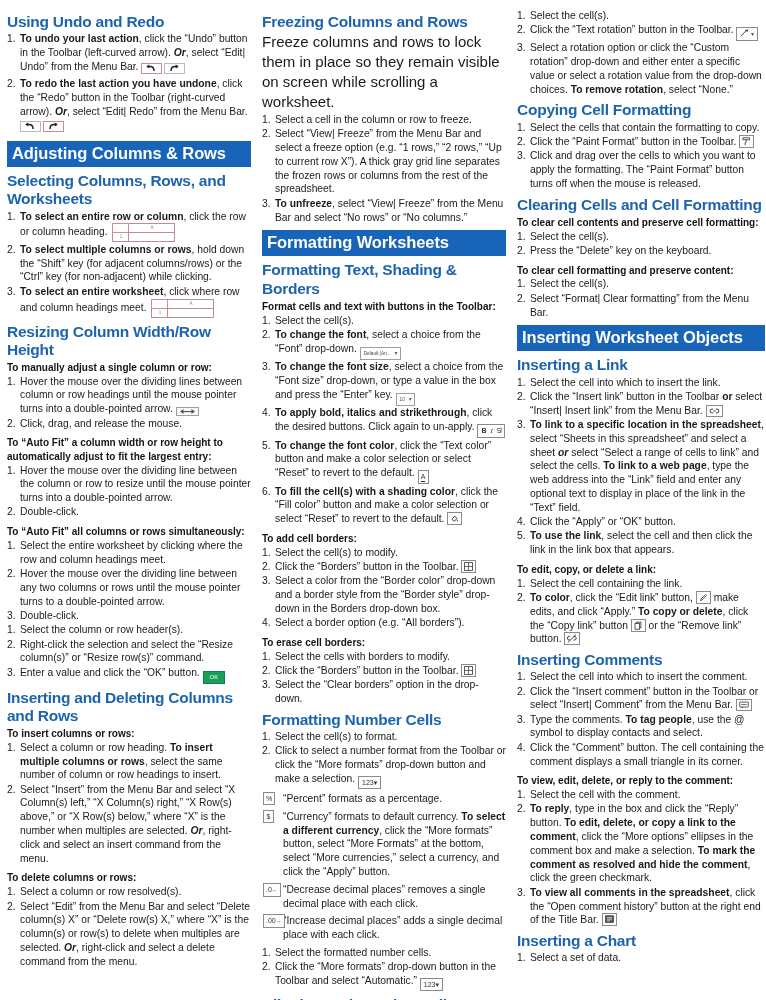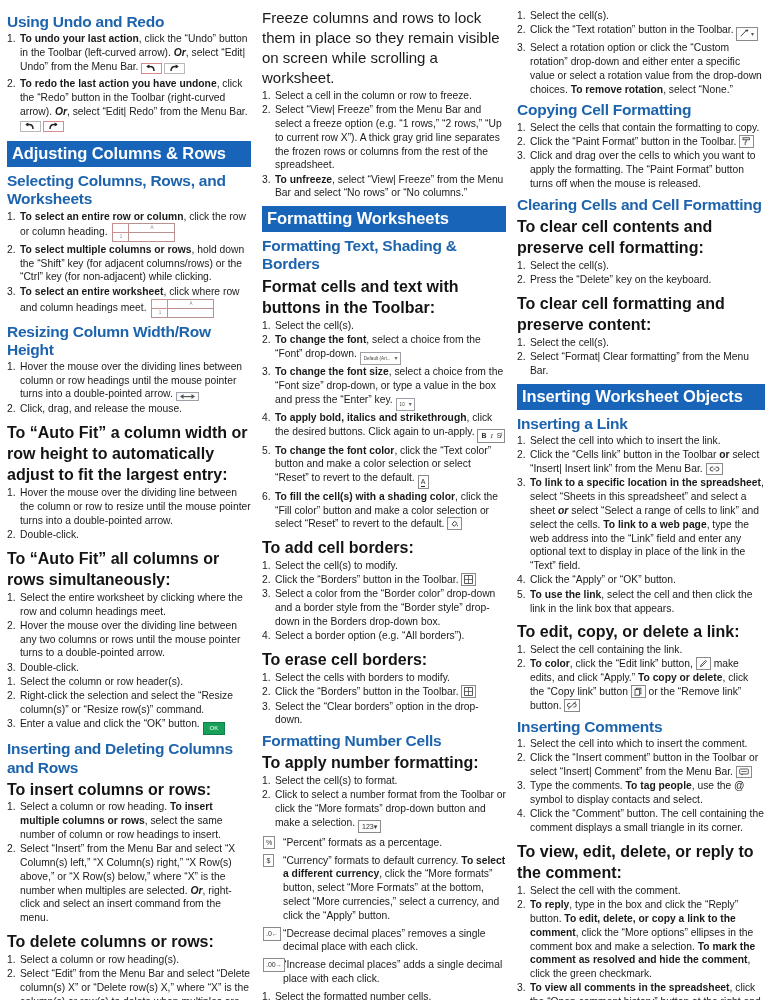--- a/index.html
+++ b/index.html
@@ -40,21 +40,21 @@
   h2.sect {
     margin: 5px 0 1px 0;
     color: #1d64ad;
     font-size: 15.5px;
     font-weight: bold;
     line-height: 1.17;
     letter-spacing: -0.25px;
   }
   h3.sub {
     margin: 6px 0 0 0;
-    font-size: 16px;
+    font-size: 10px;
     font-weight: bold;
     line-height: 1.33;
     color: #141414;
   }
   h3.sub.tight { margin-top: 2px; }
 
   
   ol.steps {
     margin: 0 0 0 0;
     padding: 0;
@@ -237,20 +237,21 @@
                 <tr>
                   <td class="rowhead">1</td>
                   <td class="blank"></td>
                 </tr>
               </tbody>
             </table></span>
       </li>
     </ol>
 
     <h2 class="sect">Resizing Column Width/Row Height</h2>
+    <h3 class="sub tight">To manually adjust a single column or row:</h3>
     <ol class="steps">
       <li><span>Hover the mouse over the dividing lines between column or row headings until the mouse pointer turns into a double-pointed arrow.</span>
         <span class="resizecur"><svg width="17" height="7" viewBox="0 0 17 7">
               <path d="M1 3.5 L4.5 1 L4.5 6 Z" fill="#555"></path>
               <path d="M16 3.5 L12.5 1 L12.5 6 Z" fill="#555"></path>
               <rect x="4" y="3" width="9" height="1.1" fill="#555"></rect>
             </svg></span>
       </li>
       <li><span>Click, drag, and release the mouse.</span></li>
     </ol>
@@ -274,28 +275,29 @@
     </ol>
 
     <h2 class="sect">Inserting and Deleting Columns and Rows</h2>
     <h3 class="sub tight">To insert columns or rows:</h3>
     <ol class="steps">
       <li><span>Select a column or row heading. </span><b>To insert multiple columns or rows</b><span>, select the same number of column or row headings to insert.</span></li>
       <li><span>Select “Insert” from the Menu Bar and select “X Column(s) left,” “X Column(s) right,” “X Row(s) above,” or “X Row(s) below,” where “X” is the number when multiples are selected. </span><b><i>Or</i></b><span>, right-click and select an insert command from the menu.</span></li>
     </ol>
     <h3 class="sub">To delete columns or rows:</h3>
     <ol class="steps">
-      <li><span>Select a column or row heading(s).</span></li>
+      <li><span>Select a column or row resolved(s).</span></li>
       <li><span>Select “Edit” from the Menu Bar and select “Delete column(s) X” or  “Delete row(s) X,” where “X” is the column(s) or row(s) to delete when multiples are selected. </span><b><i>Or</i></b><span>, right-click and select a delete command from the menu.</span></li>
     </ol>
 
   </div>
 
   <div class="col c2">
 
+    <h2 class="sect">Freezing Columns and Rows</h2>
     <p class="plain">Freeze columns and rows to lock them in place so they remain visible on screen while scrolling a worksheet.</p>
     <ol class="steps">
       <li><span>Select a cell in the column or row to freeze.</span></li>
       <li><span>Select “View| Freeze” from the Menu Bar and select a freeze option (e.g. “1 rows,” “2 rows,” “Up to current row X”). A thick gray grid line separates the frozen rows or columns from the rest of the spreadsheet.</span></li>
       <li><b>To unfreeze</b><span>, select “View| Freeze” from the Menu Bar and select “No rows” or “No columns.”</span></li>
     </ol>
 
     <h1 class="banner">Formatting Worksheets</h1>
 
     <h2 class="sect">Formatting Text, Shading &amp; Borders</h2>
@@ -341,21 +343,20 @@
         <span class="chip"><svg width="9" height="9" viewBox="0 0 9 9">
               <rect x="0.6" y="0.6" width="7.8" height="7.8" fill="none" stroke="#333" stroke-width="0.8"></rect>
               <line x1="4.5" y1="0.6" x2="4.5" y2="8.4" stroke="#333" stroke-width="0.7"></line>
               <line x1="0.6" y1="4.5" x2="8.4" y2="4.5" stroke="#333" stroke-width="0.7"></line>
             </svg></span>
       </li>
       <li><span>Select the “Clear borders” option in the drop-down.</span></li>
     </ol>
 
     <h2 class="sect">Formatting Number Cells</h2>
-    <h3 class="sub tight">To apply number formatting:</h3>
     <ol class="steps">
       <li><span>Select the cell(s) to format.</span></li>
       <li><span>Click to select a number format from the Toolbar or click the “More formats” drop-down button and make a selection.</span>
         <span class="chip wide"><span>123</span><span>▾</span></span>
       </li>
     </ol>
     <ul class="iconlist">
       <li>
         <span class="ic chip">%</span>
         <span>“Percent” formats as a percentage.</span>
@@ -419,21 +420,21 @@
     <ol class="steps">
       <li><span>Select the cell(s).</span></li>
       <li><span>Select “Format| Clear formatting” from the Menu Bar.</span></li>
     </ol>
 
     <h1 class="banner">Inserting Worksheet Objects</h1>
 
     <h2 class="sect">Inserting a Link</h2>
     <ol class="steps">
       <li><span>Select the cell into which to insert the link.</span></li>
-      <li><span>Click the “Cells link” button in the Toolbar </span><b>or</b><span> select “Insert| Insert link” from the Menu Bar.</span>
+      <li><span>Click the “Insert link” button in the Toolbar </span><b>or</b><span> select “Insert| Insert link” from the Menu Bar.</span>
         <span class="chip"><svg width="11" height="8" viewBox="0 0 11 8">
               <path d="M4.4 4 L6.6 4" stroke="#333" stroke-width="0.9"></path>
               <path d="M4.2 2.1 L3 2.1 a1.9 1.9 0 0 0 0 3.8 L4.2 5.9" fill="none" stroke="#333" stroke-width="0.9"></path>
               <path d="M6.8 2.1 L8 2.1 a1.9 1.9 0 0 1 0 3.8 L6.8 5.9" fill="none" stroke="#333" stroke-width="0.9"></path>
             </svg></span>
       </li>
       <li><b>To link to a specific location in the spreadsheet</b><span>, select “Sheets in this spreadsheet” and select a sheet </span><b><i>or</i></b><span> select “Select a range of cells to link” and select the cells. </span><b>To link to a web page</b><span>, type the web address into the “Link” field and enter any optional text to display in place of the link in the “Text” field.</span></li>
       <li><span>Click the “Apply” or “OK” button.</span></li>
       <li><b>To use the link</b><span>, select the cell and then click the link in the link box that appears.</span></li>
     </ol>

